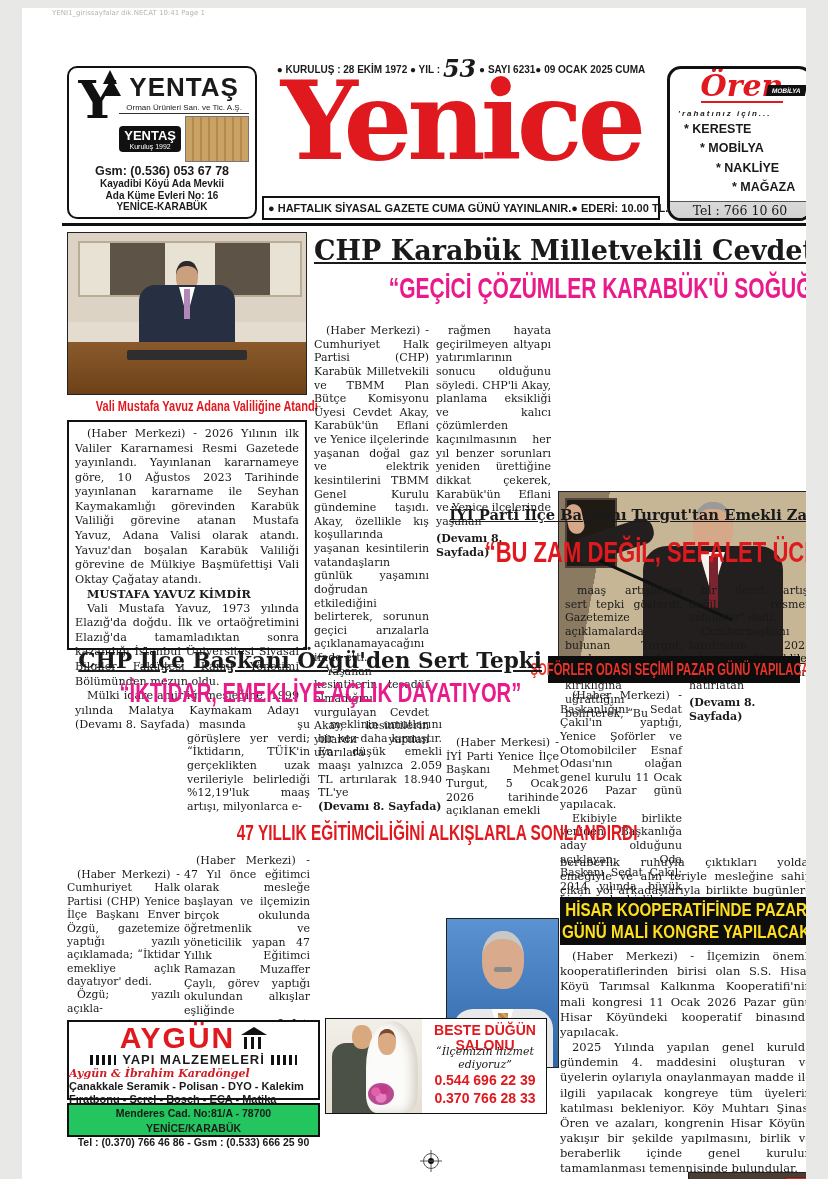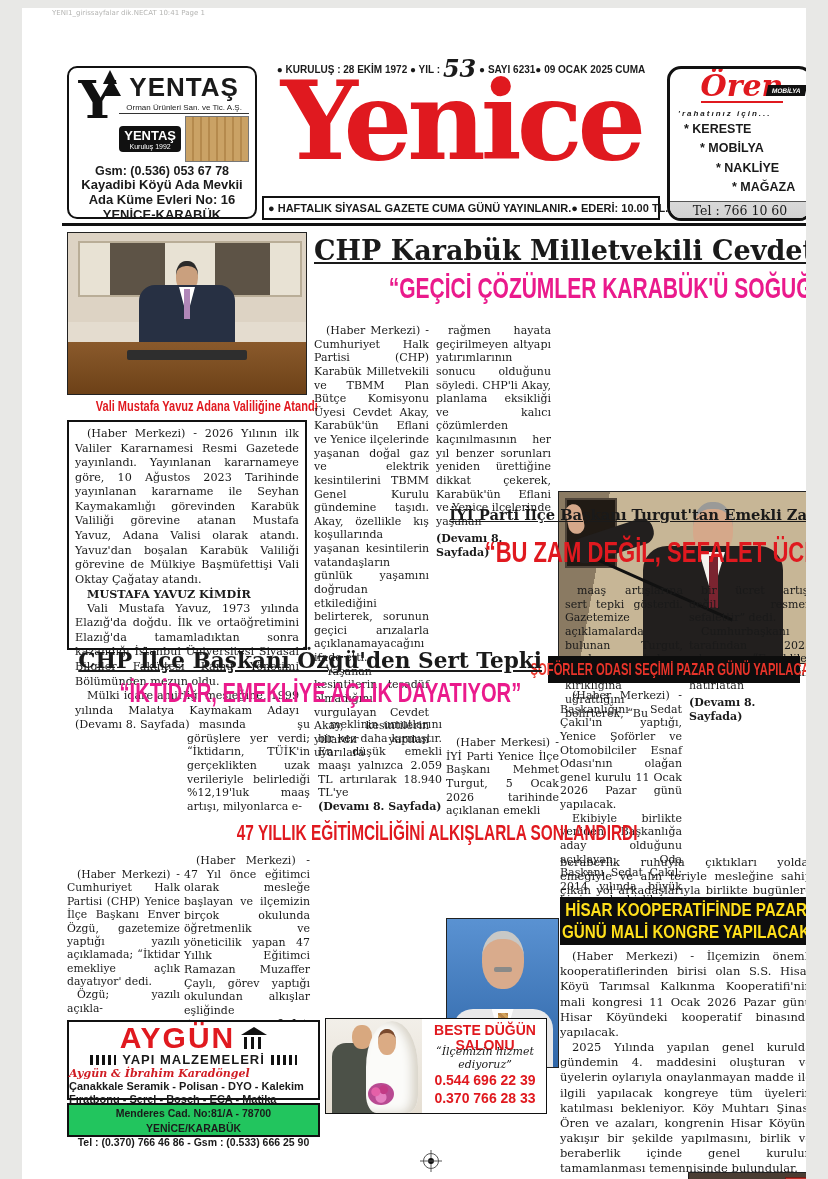--- a/index.html
+++ b/index.html
@@ -27,21 +27,21 @@
            border-right:9px solid transparent;border-bottom:16px solid #111;}
   .yentas-name{font-family:"Liberation Sans",sans-serif;font-weight:bold;font-size:26px;letter-spacing:1px;}
   .yentas-line1{font-family:"Liberation Sans",sans-serif;font-size:8px;border-bottom:1px solid #333;padding-bottom:1px;}
   .yentas-midrow{display:flex;gap:4px;margin-top:2px;align-items:center;}
   .yentas-badge{background:#111;color:#fff;border-radius:4px;padding:2px 5px;font-family:"Liberation Sans",sans-serif;}
   .yentas-badge .b1{font-weight:bold;font-size:13px;}
   .yentas-badge .b2{font-size:7px;}
   .timber{width:62px;height:44px;border:1px solid #777;
           background:repeating-linear-gradient(90deg,#caa265 0 6px,#b58a4d 6px 8px),#caa265;}
   .yentas-gsm{font-family:"Liberation Sans",sans-serif;font-weight:bold;font-size:12.5px;margin-top:2px;}
-  .yentas-addr{font-family:"Liberation Sans",sans-serif;font-weight:bold;font-size:13px;line-height:1.15;}
+  .yentas-addr{font-family:"Liberation Sans",sans-serif;font-weight:bold;font-size:10px;line-height:1.15;}
   .masthead{left:238px;top:56px;width:402px;height:158px;text-align:center;}
   .mast-topline{font-family:"Liberation Sans",sans-serif;font-weight:bold;font-size:10px;white-space:nowrap;}
   .mast-year{font-family:"DejaVu Serif",serif;font-style:italic;font-weight:bold;font-size:24px;line-height:10px;
              vertical-align:-4px;}
   .mast-title{font-family:"DejaVu Serif",serif;font-weight:bold;font-size:108px;line-height:0.98;
               color:#e0191f;letter-spacing:-5px;margin-top:-6px;}
   .tagline-bar{left:240px;top:188px;width:398px;height:24px;border:2px solid #111;box-sizing:border-box;
                display:flex;justify-content:space-between;align-items:center;padding:0 4px;
                font-family:"Liberation Sans",sans-serif;font-weight:bold;font-size:11px;white-space:nowrap;}
   .oren-box{left:645px;top:58px;width:146px;height:155px;border:3px solid #111;border-radius:14px;

